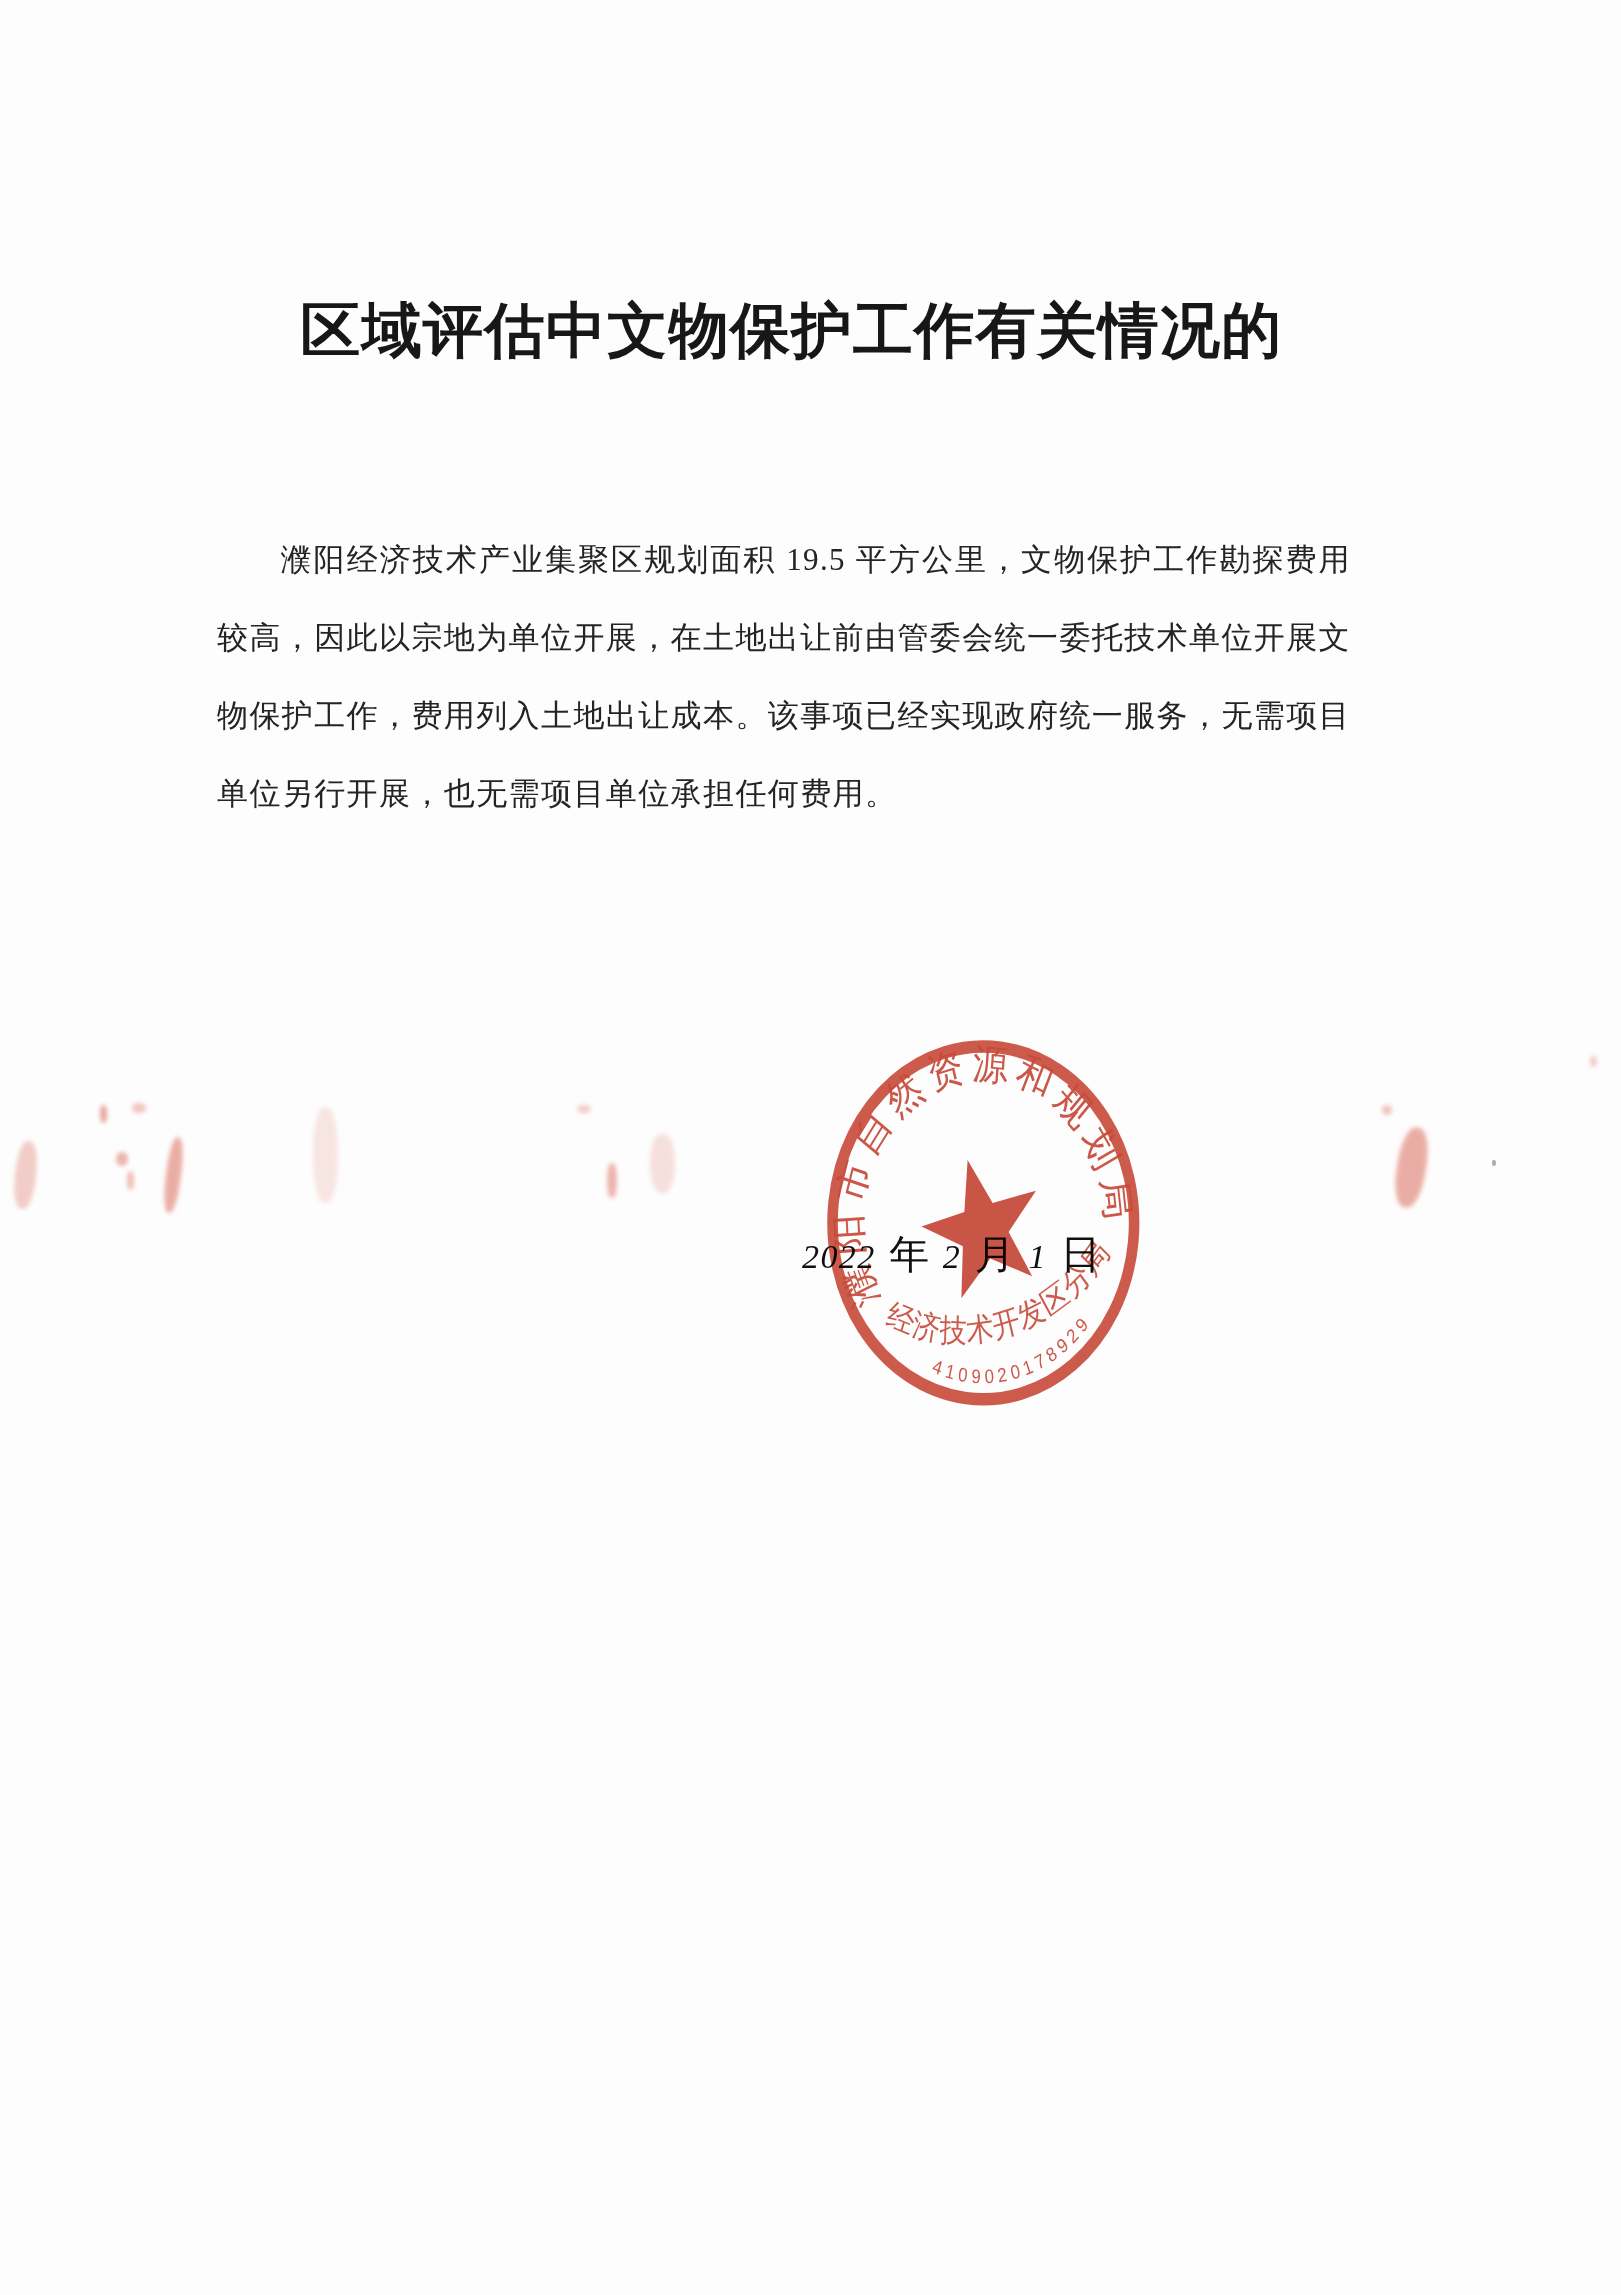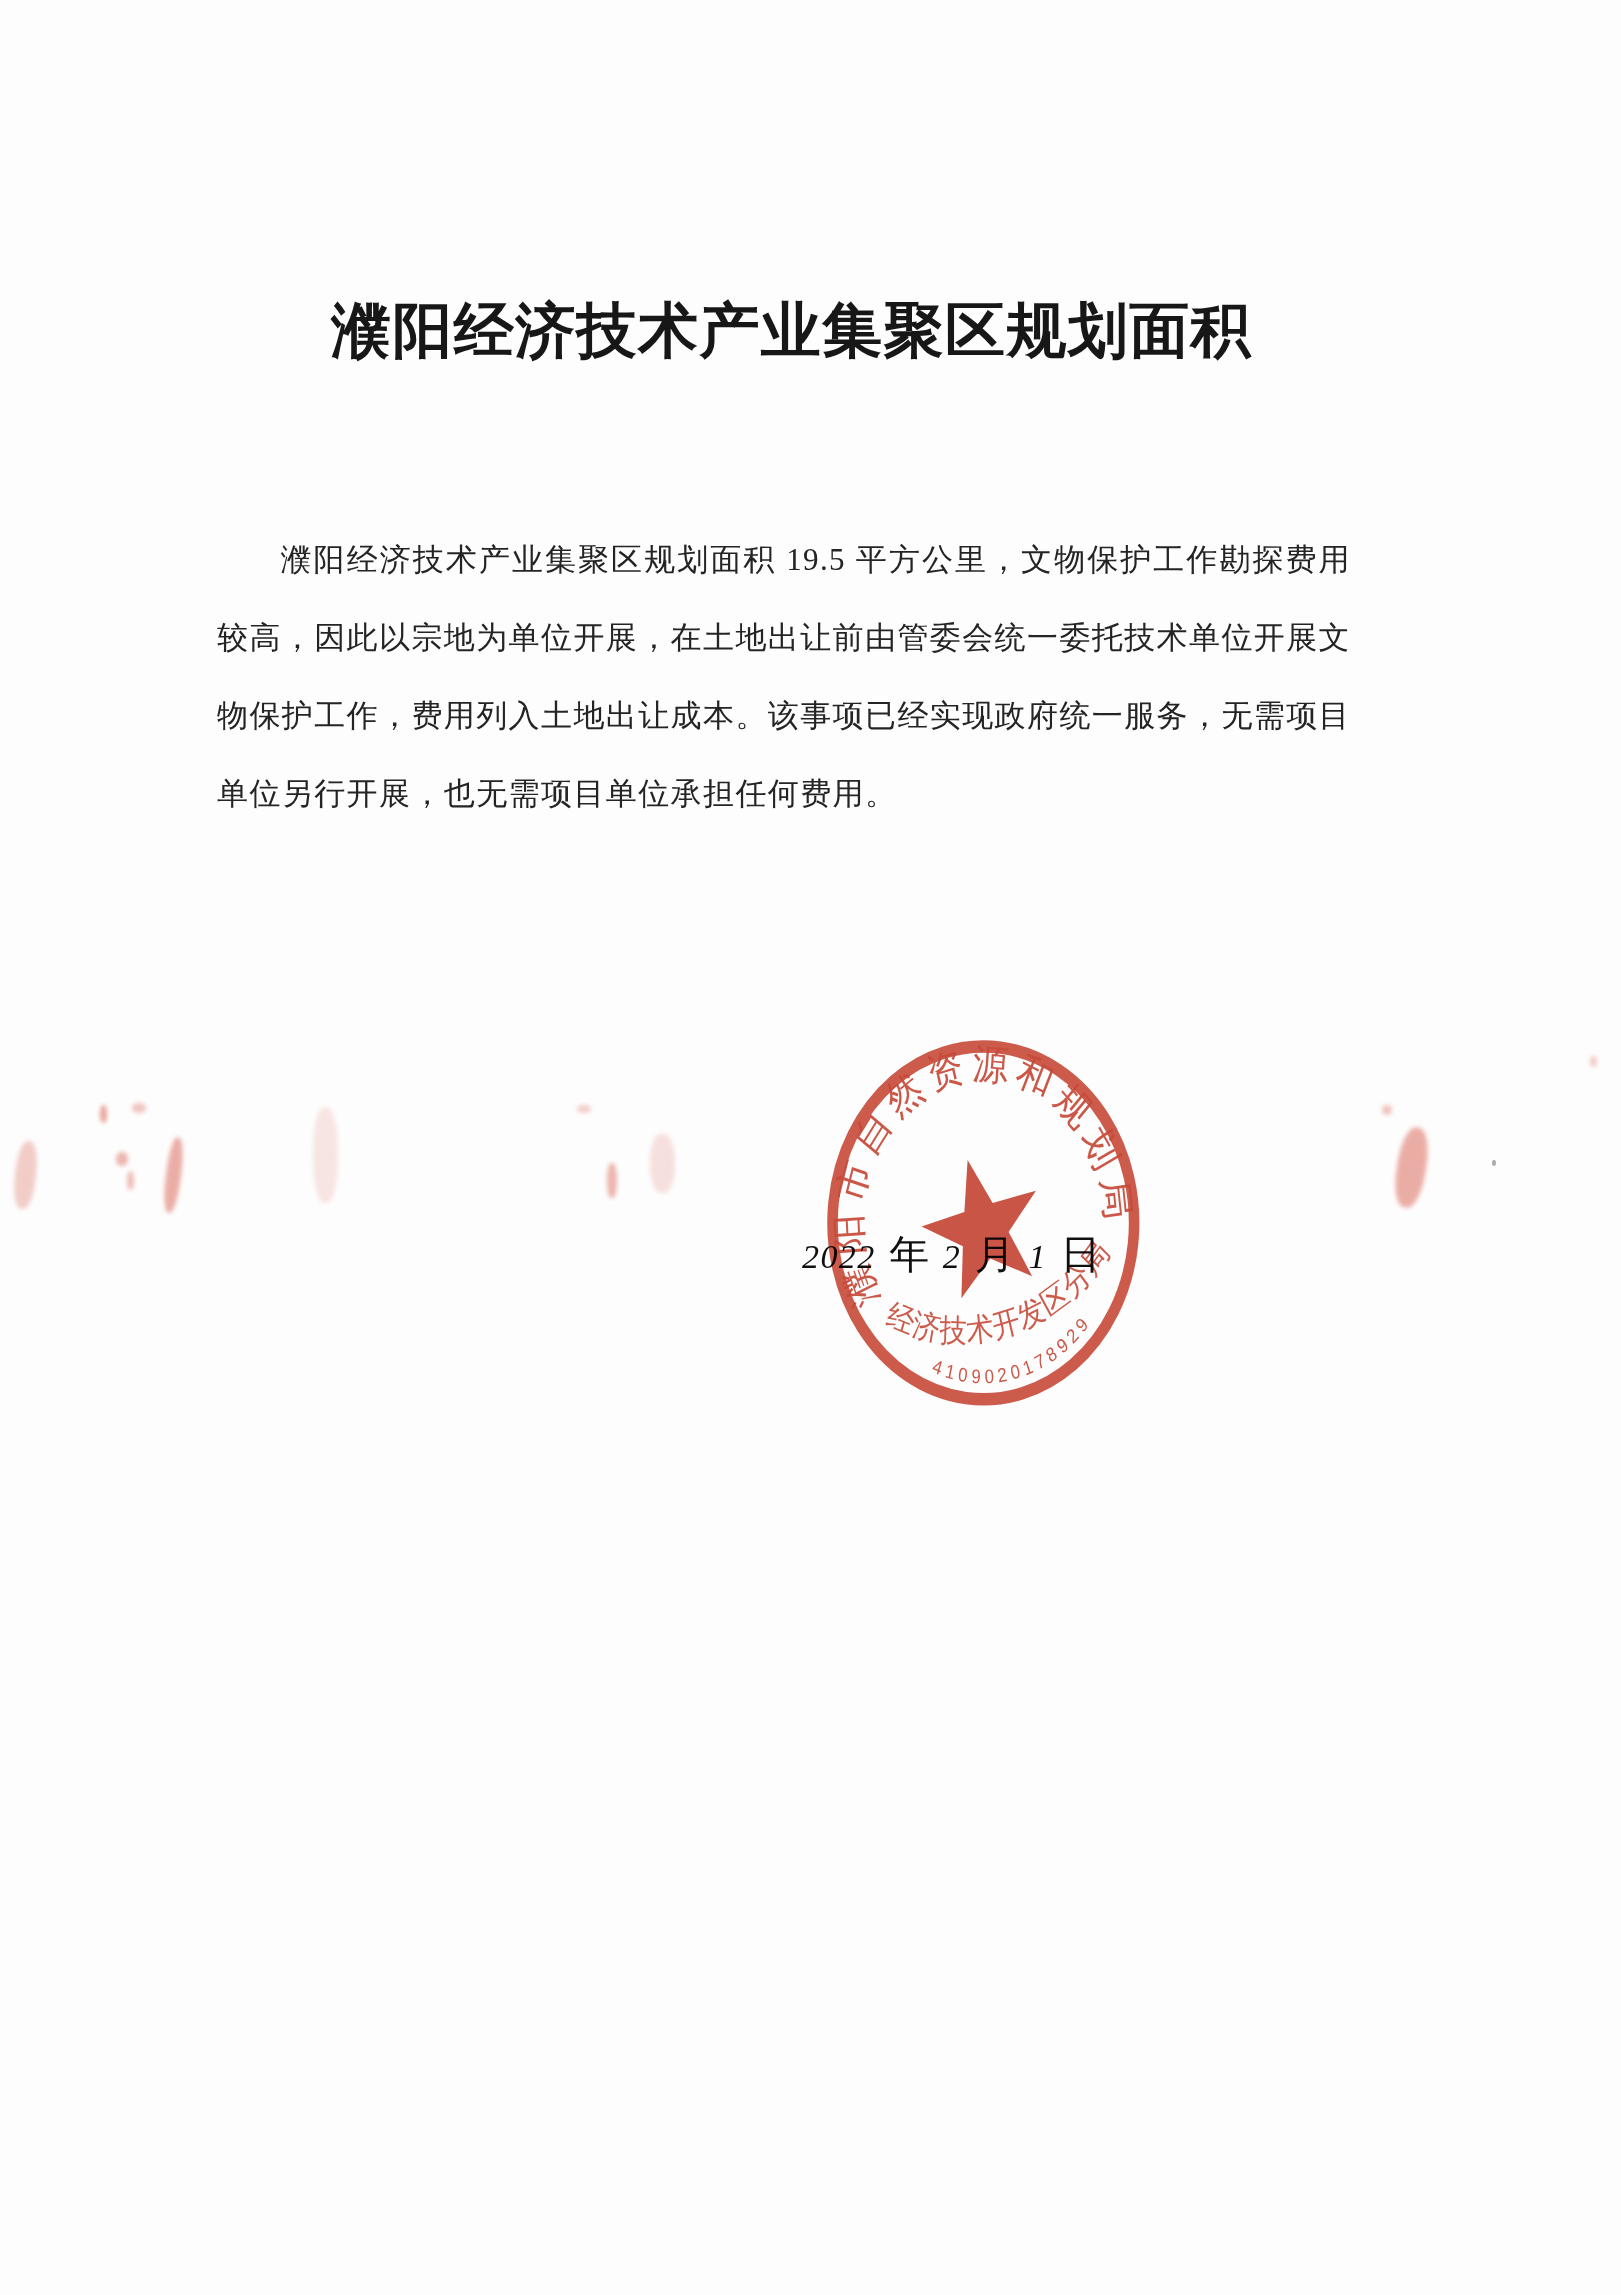--- a/index.html
+++ b/index.html
@@ -60,21 +60,21 @@
     filter:blur(2px);
   }
   .smudge.gray{background:#777777;filter:blur(0.7px);}
 </style>
 </head>
 <body>
 
 <div class="page">
 
   <div class="title-block">
-    <div>濮阳经济技术产业集聚区规划面积</div>
+    <div>区域评估中文物保护工作有关情况的</div>
   </div>
 
   <p class="body-text">濮阳经济技术产业集聚区规划面积 19.5 平方公里，文物保护工作勘探费用较高，因此以宗地为单位开展，在土地出让前由管委会统一委托技术单位开展文物保护工作，费用列入土地出让成本。该事项已经实现政府统一服务，无需项目单位另行开展，也无需项目单位承担任何费用。</p>
 
   <div class="seal">
     <svg viewBox="0 0 520 520" preserveAspectRatio="none" xmlns="http://www.w3.org/2000/svg" xmlns:xlink="http://www.w3.org/1999/xlink">
       <defs>
         <path id="arcTop" d="M 99.4,372.4 A 196,196 0 1 1 420.6,372.4" fill="none"></path>
         <path id="arcBranch" d="M 70,352 A 300,300 0 0 0 450,352" fill="none"></path>
         <path id="arcNum" d="M 38,260 A 222,222 0 1 0 482,260" fill="none"></path>

